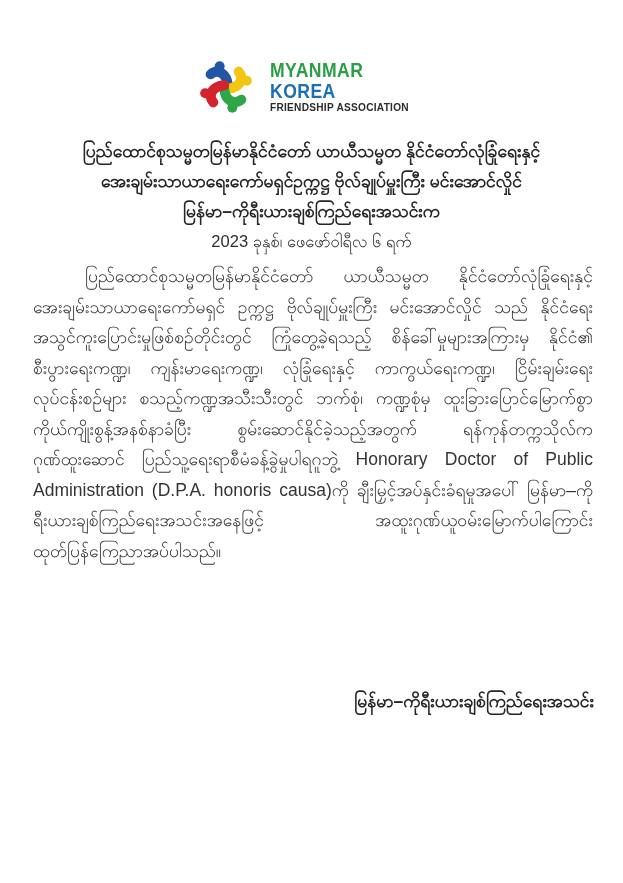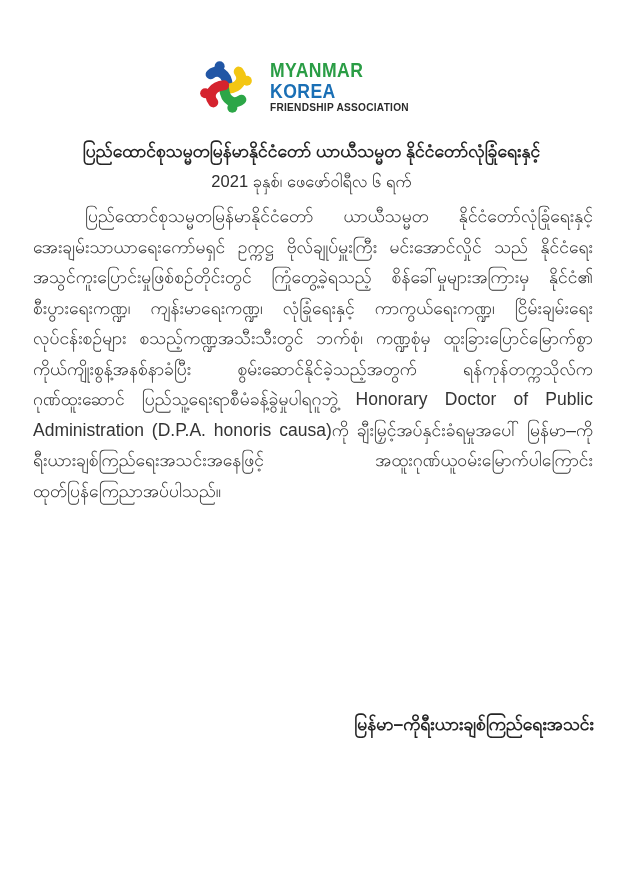--- a/index.html
+++ b/index.html
@@ -57,21 +57,21 @@
     text-indent: 52px;
     font-size: 17.5px;
     line-height: 30.5px;
     color: #343434;
     word-spacing: 2px;
   }
   
   .signature {
     position: absolute;
     right: 29px;
-    top: 713px;
+    top: 690px;
     text-align: right;
     font-weight: bold;
     font-size: 17.5px;
     color: #252525;
   }
 </style>
 </head>
 <body>
 
 <div class="page">
@@ -99,20 +99,22 @@
     </div>
     <div class="logo-text">
       <span class="logo-myanmar">MYANMAR</span>
       <span class="logo-korea">KOREA</span>
       <span class="logo-assoc">FRIENDSHIP ASSOCIATION</span>
     </div>
   </div>
 
   <div class="title-block">
     <div>ပြည်ထောင်စုသမ္မတမြန်မာနိုင်ငံတော် ယာယီသမ္မတ နိုင်ငံတော်လုံခြုံရေးနှင့်</div>
+    <div>အေးချမ်းသာယာရေးကော်မရှင်ဥက္ကဋ္ဌ ဗိုလ်ချုပ်မှူးကြီး မင်းအောင်လှိုင်</div>
+    <div>မြန်မာ–ကိုရီးယားချစ်ကြည်ရေးအသင်းက</div>
   </div>
-  <div class="date-line">2021 ခုနှစ်၊ ဖေဖော်ဝါရီလ ၆ ရက်</div>
+  <div class="date-line">2023 ခုနှစ်၊ ဖေဖော်ဝါရီလ ၆ ရက်</div>
 
   <p class="body-text">ပြည်ထောင်စုသမ္မတမြန်မာနိုင်ငံတော် ယာယီသမ္မတ နိုင်ငံတော်လုံခြုံရေးနှင့် အေးချမ်းသာယာရေးကော်မရှင် ဥက္ကဋ္ဌ ဗိုလ်ချုပ်မှူးကြီး မင်းအောင်လှိုင် သည် နိုင်ငံရေး အသွင်ကူးပြောင်းမှုဖြစ်စဉ်တိုင်းတွင် ကြုံတွေ့ခဲ့ရသည့် စိန်ခေါ်မှုများအကြားမှ နိုင်ငံ၏ စီးပွားရေးကဏ္ဍ၊ ကျန်းမာရေးကဏ္ဍ၊ လုံခြုံရေးနှင့် ကာကွယ်ရေးကဏ္ဍ၊ ငြိမ်းချမ်းရေး လုပ်ငန်းစဉ်များ စသည့်ကဏ္ဍအသီးသီးတွင် ဘက်စုံ၊ ကဏ္ဍစုံမှ ထူးခြားပြောင်မြောက်စွာ ကိုယ်ကျိုးစွန့်အနစ်နာခံပြီး စွမ်းဆောင်နိုင်ခဲ့သည့်အတွက် ရန်ကုန်တက္ကသိုလ်က ဂုဏ်ထူးဆောင် ပြည်သူ့ရေးရာစီမံခန့်ခွဲမှုပါရဂူဘွဲ့ Honorary Doctor of Public Administration (D.P.A. honoris causa)ကို ချီးမြှင့်အပ်နှင်းခံရမှုအပေါ် မြန်မာ–ကိုရီးယားချစ်ကြည်ရေးအသင်းအနေဖြင့် အထူးဂုဏ်ယူဝမ်းမြောက်ပါကြောင်း ထုတ်ပြန်ကြေညာအပ်ပါသည်။</p>
 
   <div class="signature">မြန်မာ–ကိုရီးယားချစ်ကြည်ရေးအသင်း</div>
 
 </div>
 
 </body></html>

